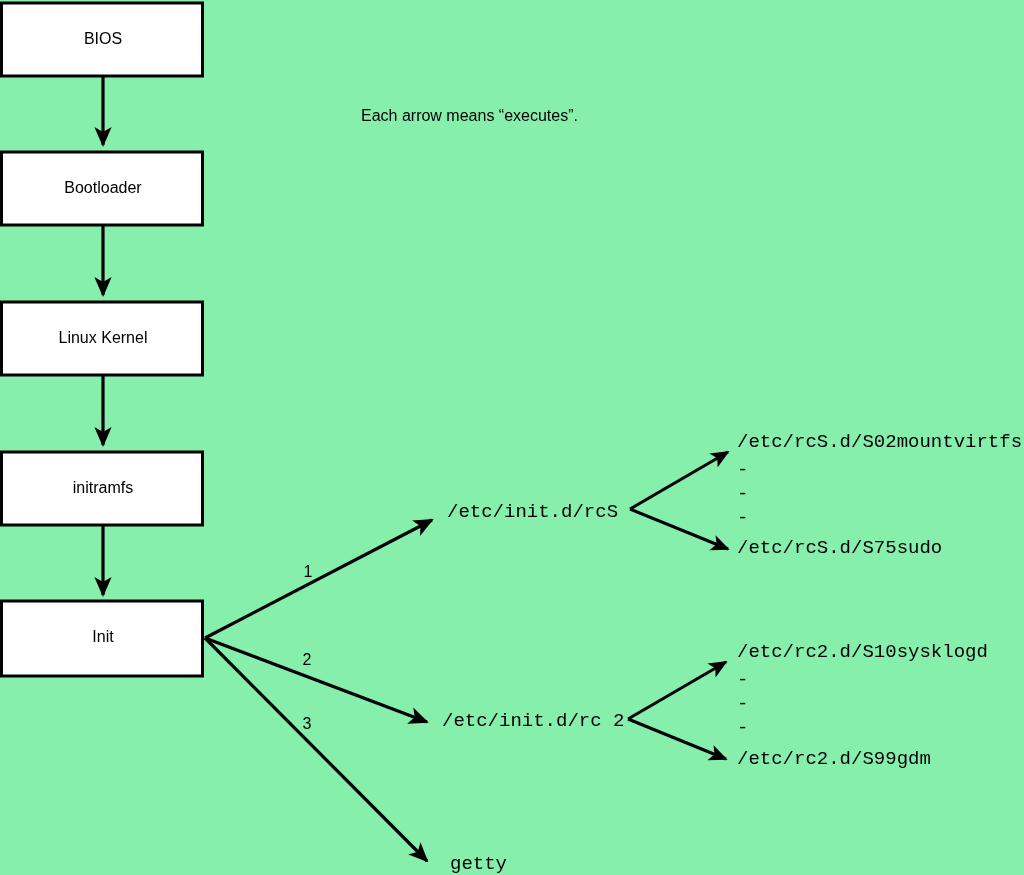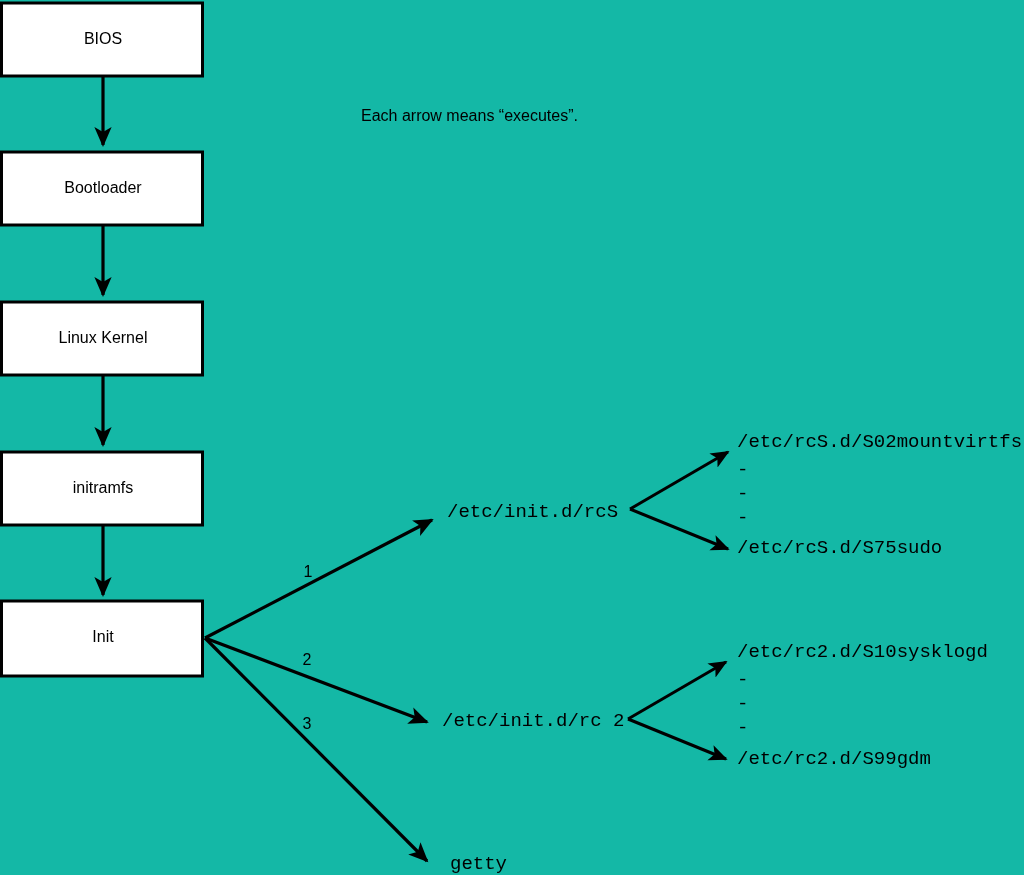--- a/index.html
+++ b/index.html
@@ -8,21 +8,21 @@
     background: #ffffff;
   }
   body {
     font-family: "Liberation Sans", sans-serif;
     color: #000000;
   }
   #canvas {
     position: relative;
     width: 1024px;
     height: 875px;
-    background: #14b8a6;
+    background: #86efac;
     overflow: hidden;
   }
   #diagram-svg {
     position: absolute;
     left: 0;
     top: 0;
     width: 1024px;
     height: 875px;
   }
   .box-label {

